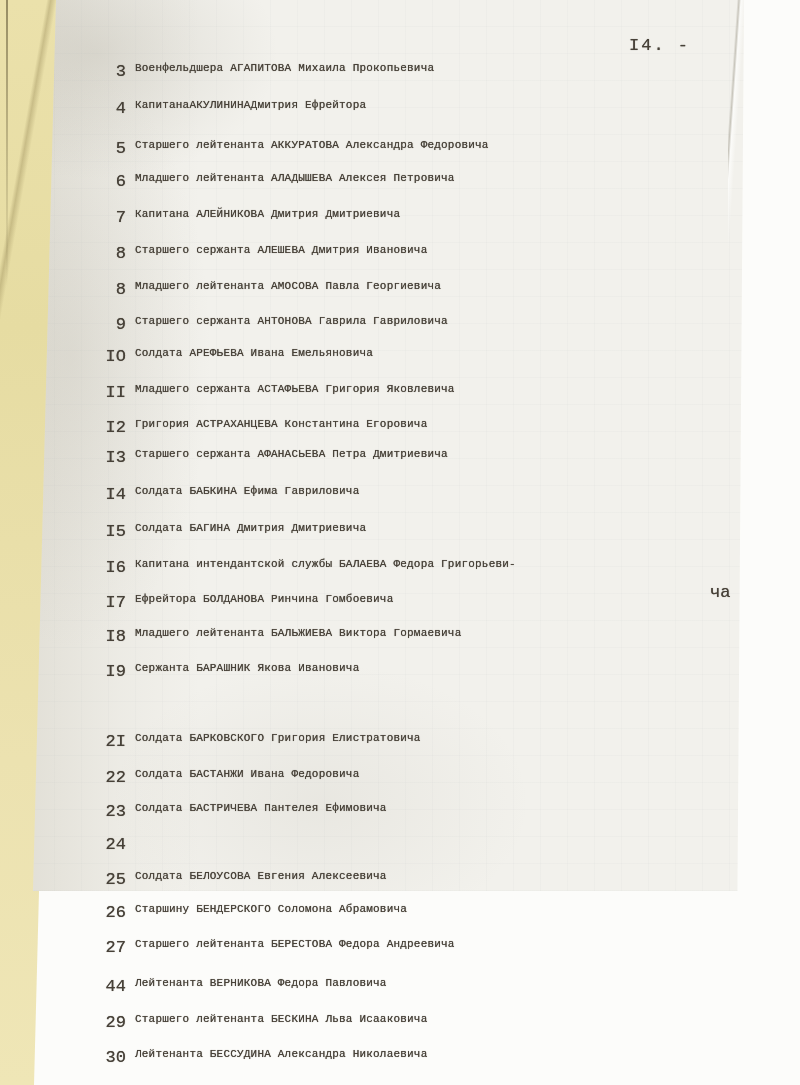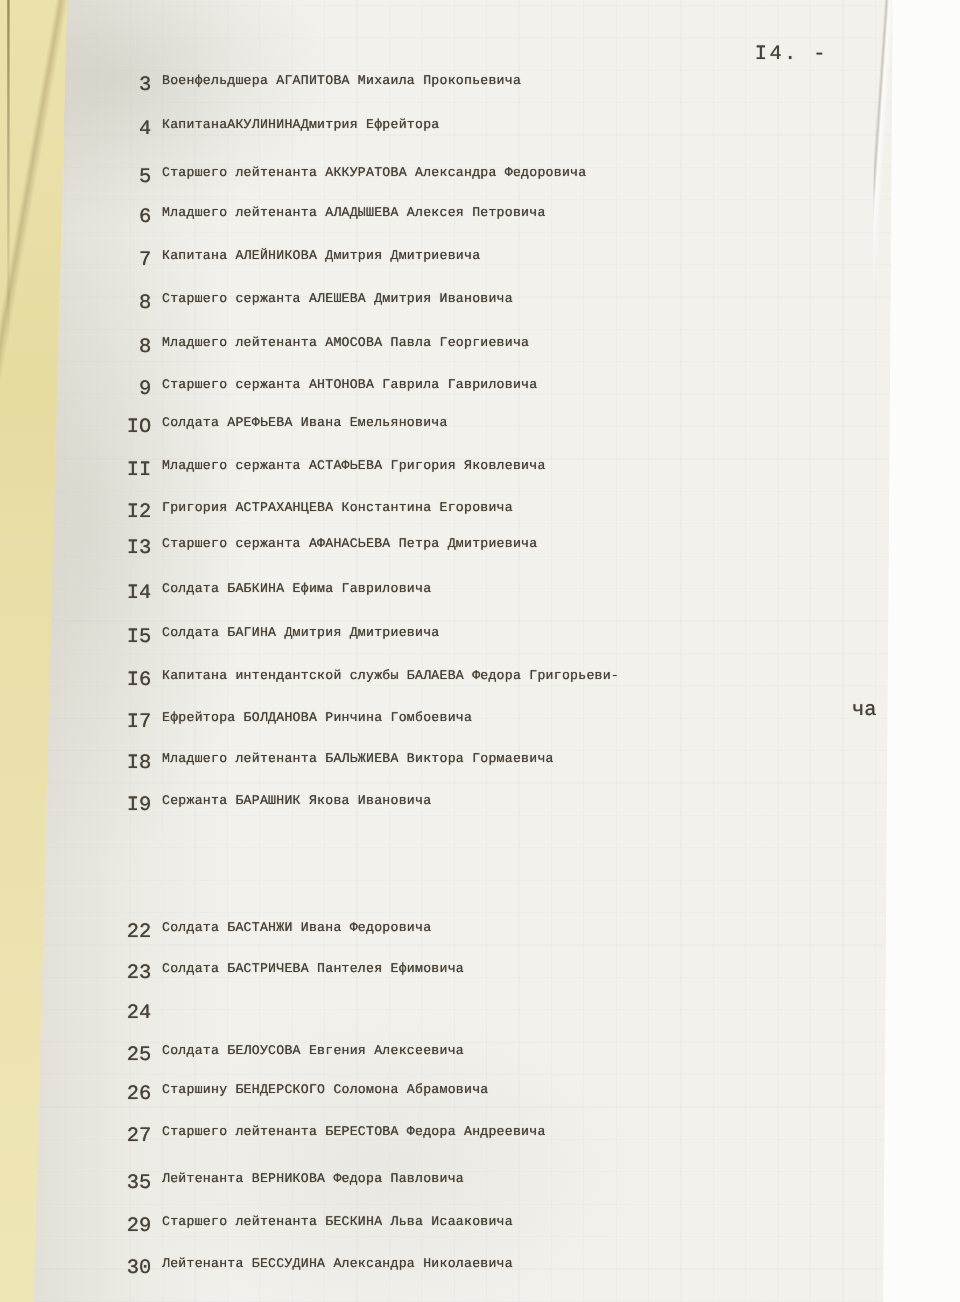--- a/index.html
+++ b/index.html
@@ -18,21 +18,21 @@
     position:absolute;left:0;top:0;width:70px;height:1085px;
     background:linear-gradient(100deg,transparent 0 46px,rgba(140,125,75,.35) 50px,transparent 56px);
     clip-path:polygon(0 0,64px 0,36px 1085px,0 1085px);
   }
   .spine-line{
     position:absolute;left:6px;top:0;width:2px;height:290px;
     background:linear-gradient(180deg,rgba(80,70,40,.55),rgba(80,70,40,0));
   }
   
   .page{
-    position:absolute;left:0;top:0;width:800px;height:1085px;
+    position:absolute;left:0;top:0;width:800px;height:891px;
     background:
       repeating-linear-gradient(90deg,rgba(168,174,178,.06) 0 1px,transparent 1px 27px),
       repeating-linear-gradient(0deg,rgba(168,174,178,.06) 0 1px,transparent 1px 27px),
       radial-gradient(ellipse 260px 180px at 12% 6%,rgba(150,145,128,.22),transparent 70%),
       radial-gradient(ellipse 200px 420px at 9% 40%,rgba(150,145,128,.14),transparent 70%),
       radial-gradient(ellipse 300px 200px at 40% 90%,rgba(150,145,128,.10),transparent 70%),
       linear-gradient(90deg,rgba(135,125,95,.18) 0,rgba(135,125,95,.05) 120px,transparent 200px),
       #f2f1ec;
     clip-path:polygon(56px 0,744px 0,736px 1085px,28px 1085px);
   }
@@ -131,20 +131,24 @@
       <span class="txt">Ефрейтора БОЛДАНОВА Ринчина Гомбоевича</span>
     </div>
   <div class="row typed" style="top:627px">
       <span class="num">I8</span>
       <span class="txt">Младшего лейтенанта БАЛЬЖИЕВА Виктора Гормаевича</span>
     </div>
   <div class="row typed" style="top:662px">
       <span class="num">I9</span>
       <span class="txt">Сержанта БАРАШНИК Якова Ивановича</span>
     </div>
+  <div class="row typed" style="top:732px">
+      <span class="num">2I</span>
+      <span class="txt">Солдата БАРКОВСКОГО Григория Елистратовича</span>
+    </div>
   <div class="row typed" style="top:768px">
       <span class="num">22</span>
       <span class="txt">Солдата БАСТАНЖИ Ивана Федоровича</span>
     </div>
   <div class="row typed" style="top:802px">
       <span class="num">23</span>
       <span class="txt">Солдата БАСТРИЧЕВА Пантелея Ефимовича</span>
     </div>
   <div class="row typed" style="top:835px">
       <span class="num">24</span>
@@ -155,21 +159,21 @@
     </div>
   <div class="row typed" style="top:903px">
       <span class="num">26</span>
       <span class="txt">Старшину БЕНДЕРСКОГО Соломона Абрамовича</span>
     </div>
   <div class="row typed" style="top:938px">
       <span class="num">27</span>
       <span class="txt">Старшего лейтенанта БЕРЕСТОВА Федора Андреевича</span>
     </div>
   <div class="row typed" style="top:977px">
-      <span class="num">35</span>
+      <span class="num">44</span>
       <span class="txt">Лейтенанта ВЕРНИКОВА Федора Павловича</span>
     </div>
   <div class="row typed" style="top:1013px">
       <span class="num">29</span>
       <span class="txt">Старшего лейтенанта БЕСКИНА Льва Исааковича</span>
     </div>
   <div class="row typed" style="top:1048px">
       <span class="num">30</span>
       <span class="txt">Лейтенанта БЕССУДИНА Александра Николаевича</span>
     </div>

